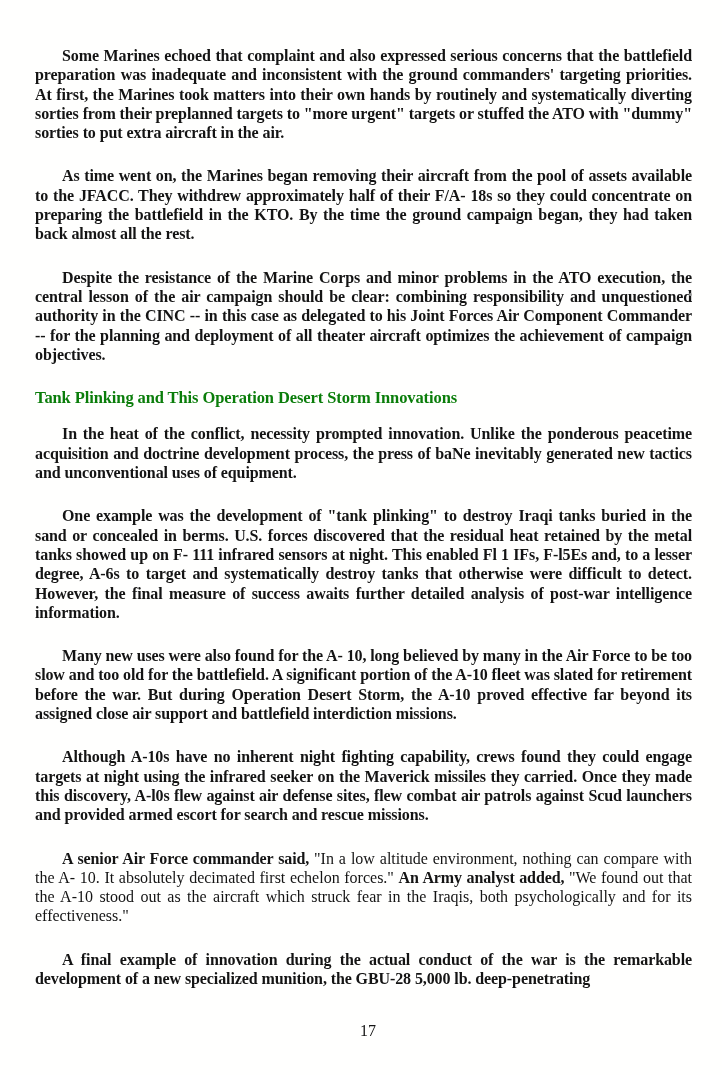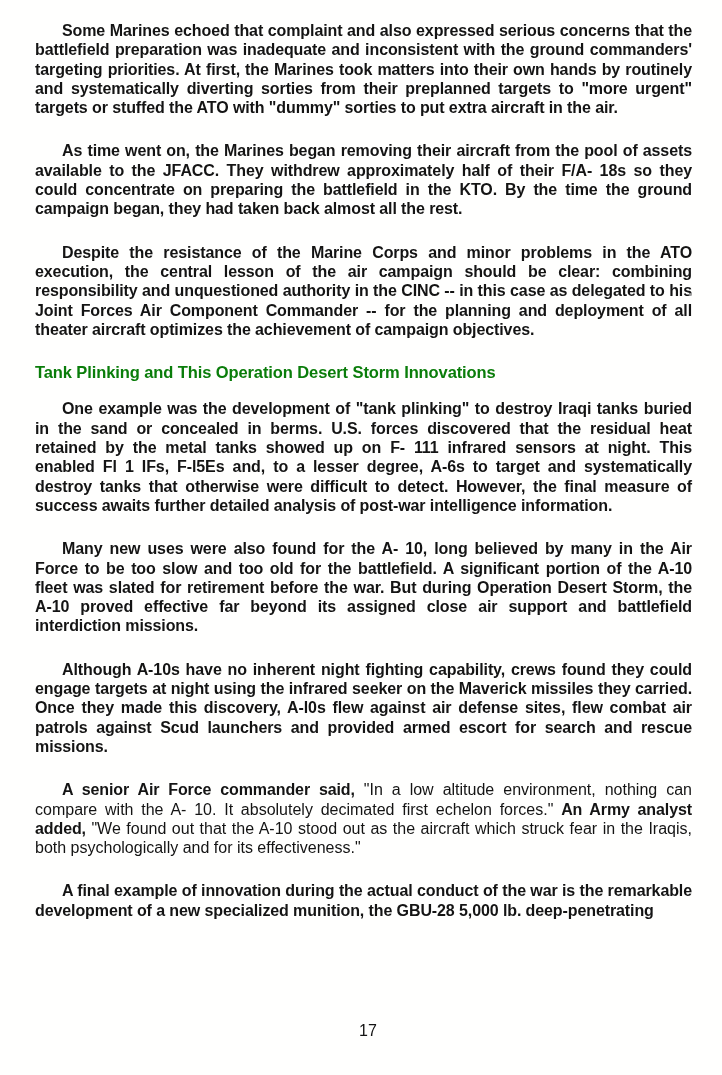--- a/index.html
+++ b/index.html
@@ -7,22 +7,22 @@
     padding: 0;
     background: #ffffff;
   }
   .page {
     position: relative;
     width: 722px;
     height: 1075px;
     background: #fffffe;
     overflow: hidden;
     box-sizing: border-box;
-    padding: 21px 30px 0 35px;
-    font-family: Liberation Sans, sans-serif;
+    padding: 46px 30px 0 35px;
+    font-family: Liberation Serif, serif;
     font-weight: 700;
     font-size: 16px;
     line-height: 19.3px;
     color: #141414;
     letter-spacing: -0.1px;
   }
   .para {
     margin: 0 0 24px 0;
     text-align: justify;
     text-indent: 27px;
@@ -62,20 +62,21 @@
 <div class="page">
 
   <p class="para">Some Marines echoed that complaint and also expressed serious concerns that the battlefield preparation was inadequate and inconsistent with the ground commanders' targeting priorities. At first, the Marines took matters into their own hands by routinely and systematically diverting sorties from their preplanned targets to "more urgent" targets or stuffed the ATO with "dummy" sorties to put extra aircraft in the air.</p>
 
   <p class="para">As time went on, the Marines began removing their aircraft from the pool of assets available to the JFACC. They withdrew approximately half of their F/A- 18s so they could concentrate on preparing the battlefield in the KTO. By the time the ground campaign began, they had taken back almost all the rest.</p>
 
   <p class="para">Despite the resistance of the Marine Corps and minor problems in the ATO execution, the central lesson of the air campaign should be clear: combining responsibility and unquestioned authority in the CINC -- in this case as delegated to his Joint Forces Air Component Commander -- for the planning and deployment of all theater aircraft optimizes the achievement of campaign objectives.</p>
 
   <h2 class="heading" style="color: rgb(10, 125, 10);">Tank Plinking and This Operation Desert Storm Innovations</h2>
 
+  <p class="para">In the heat of the conflict, necessity prompted innovation. Unlike the ponderous peacetime acquisition and doctrine development process, the press of baNe inevitably generated new tactics and unconventional uses of equipment.</p>
 
   <p class="para">One example was the development of "tank plinking" to destroy Iraqi tanks buried in the sand or concealed in berms. U.S. forces discovered that the residual heat retained by the metal tanks showed up on F- 111 infrared sensors at night. This enabled Fl 1 IFs, F-l5Es and, to a lesser degree, A-6s to target and systematically destroy tanks that otherwise were difficult to detect. However, the final measure of success awaits further detailed analysis of post-war intelligence information.</p>
 
   <p class="para">Many new uses were also found for the A- 10, long believed by many in the Air Force to be too slow and too old for the battlefield. A significant portion of the A-10 fleet was slated for retirement before the war. But during Operation Desert Storm, the A-10 proved effective far beyond its assigned close air support and battlefield interdiction missions.</p>
 
   <p class="para">Although A-10s have no inherent night fighting capability, crews found they could engage targets at night using the infrared seeker on the Maverick missiles they carried. Once they made this discovery, A-l0s flew against air defense sites, flew combat air patrols against Scud launchers and provided armed escort for search and rescue missions.</p>
 
   <p class="para"><span class="seg-bold">A senior Air Force commander said, </span><span class="seg-reg">"In a low altitude environment, nothing can compare with the A- 10. It absolutely decimated first echelon forces." </span><span class="seg-bold">An Army analyst added, </span><span class="seg-reg">"We found out that the A-10 stood out as the aircraft which struck fear in the Iraqis, both psychologically and for its effectiveness."</span></p>
 
   <p class="para">A final example of innovation during the actual conduct of the war is the remarkable development of a new specialized munition, the GBU-28 5,000 lb. deep-penetrating</p>

